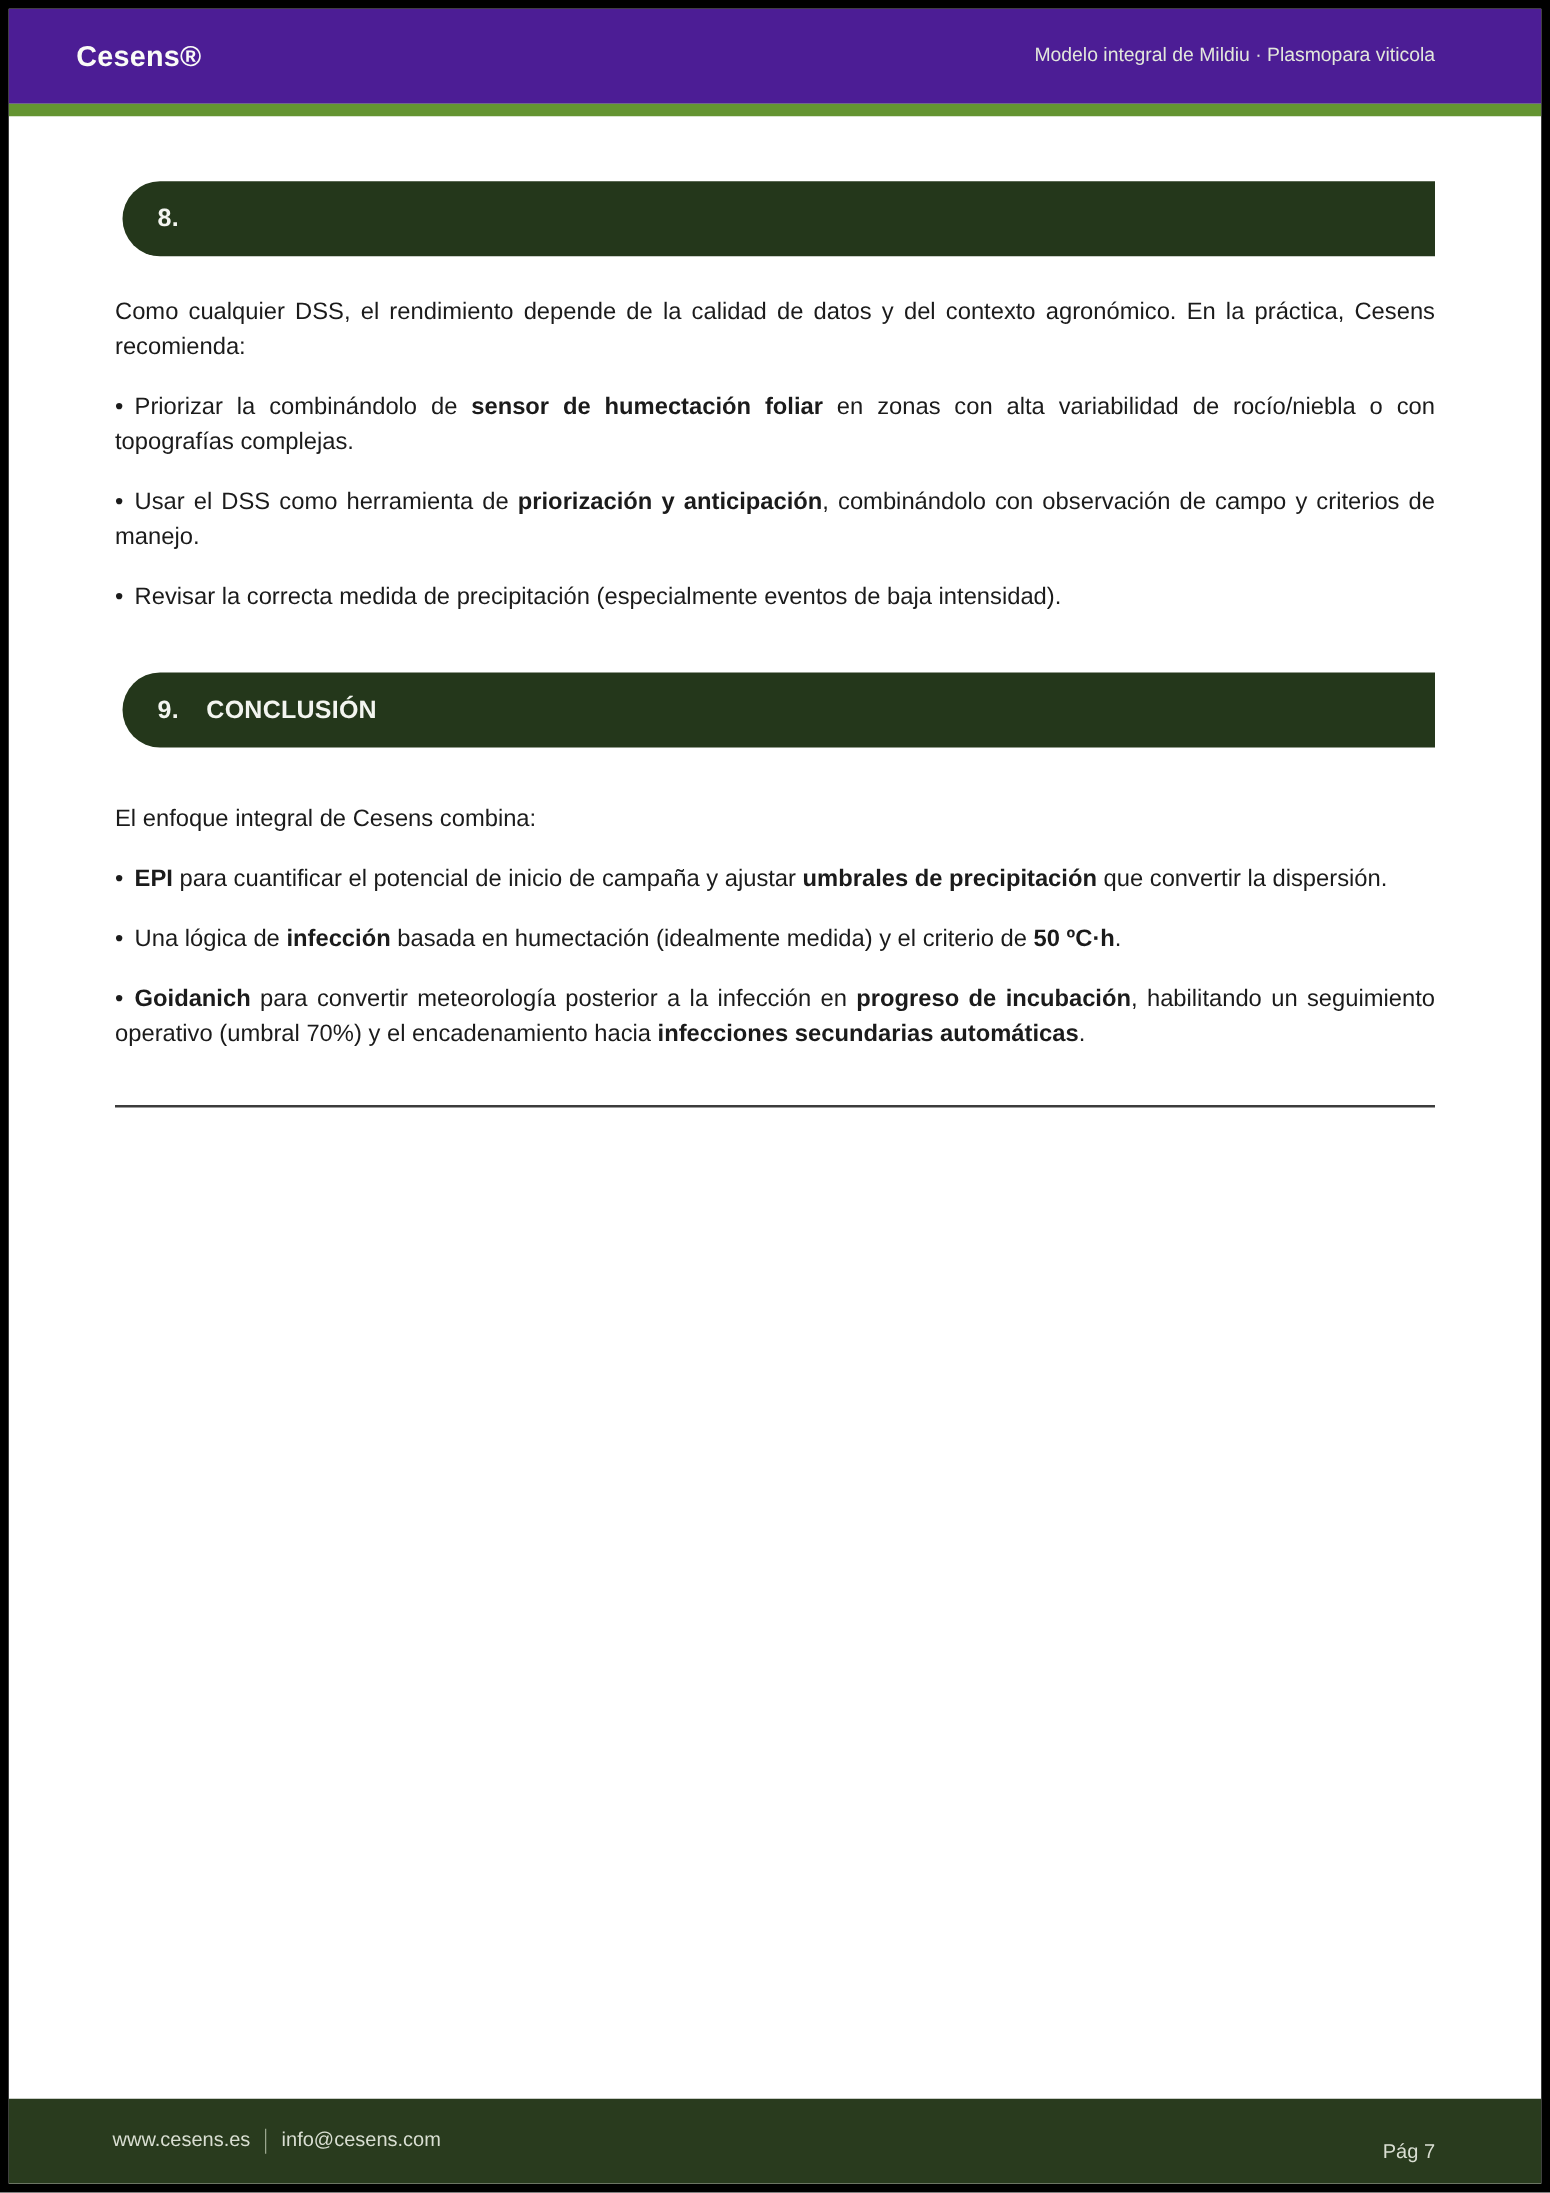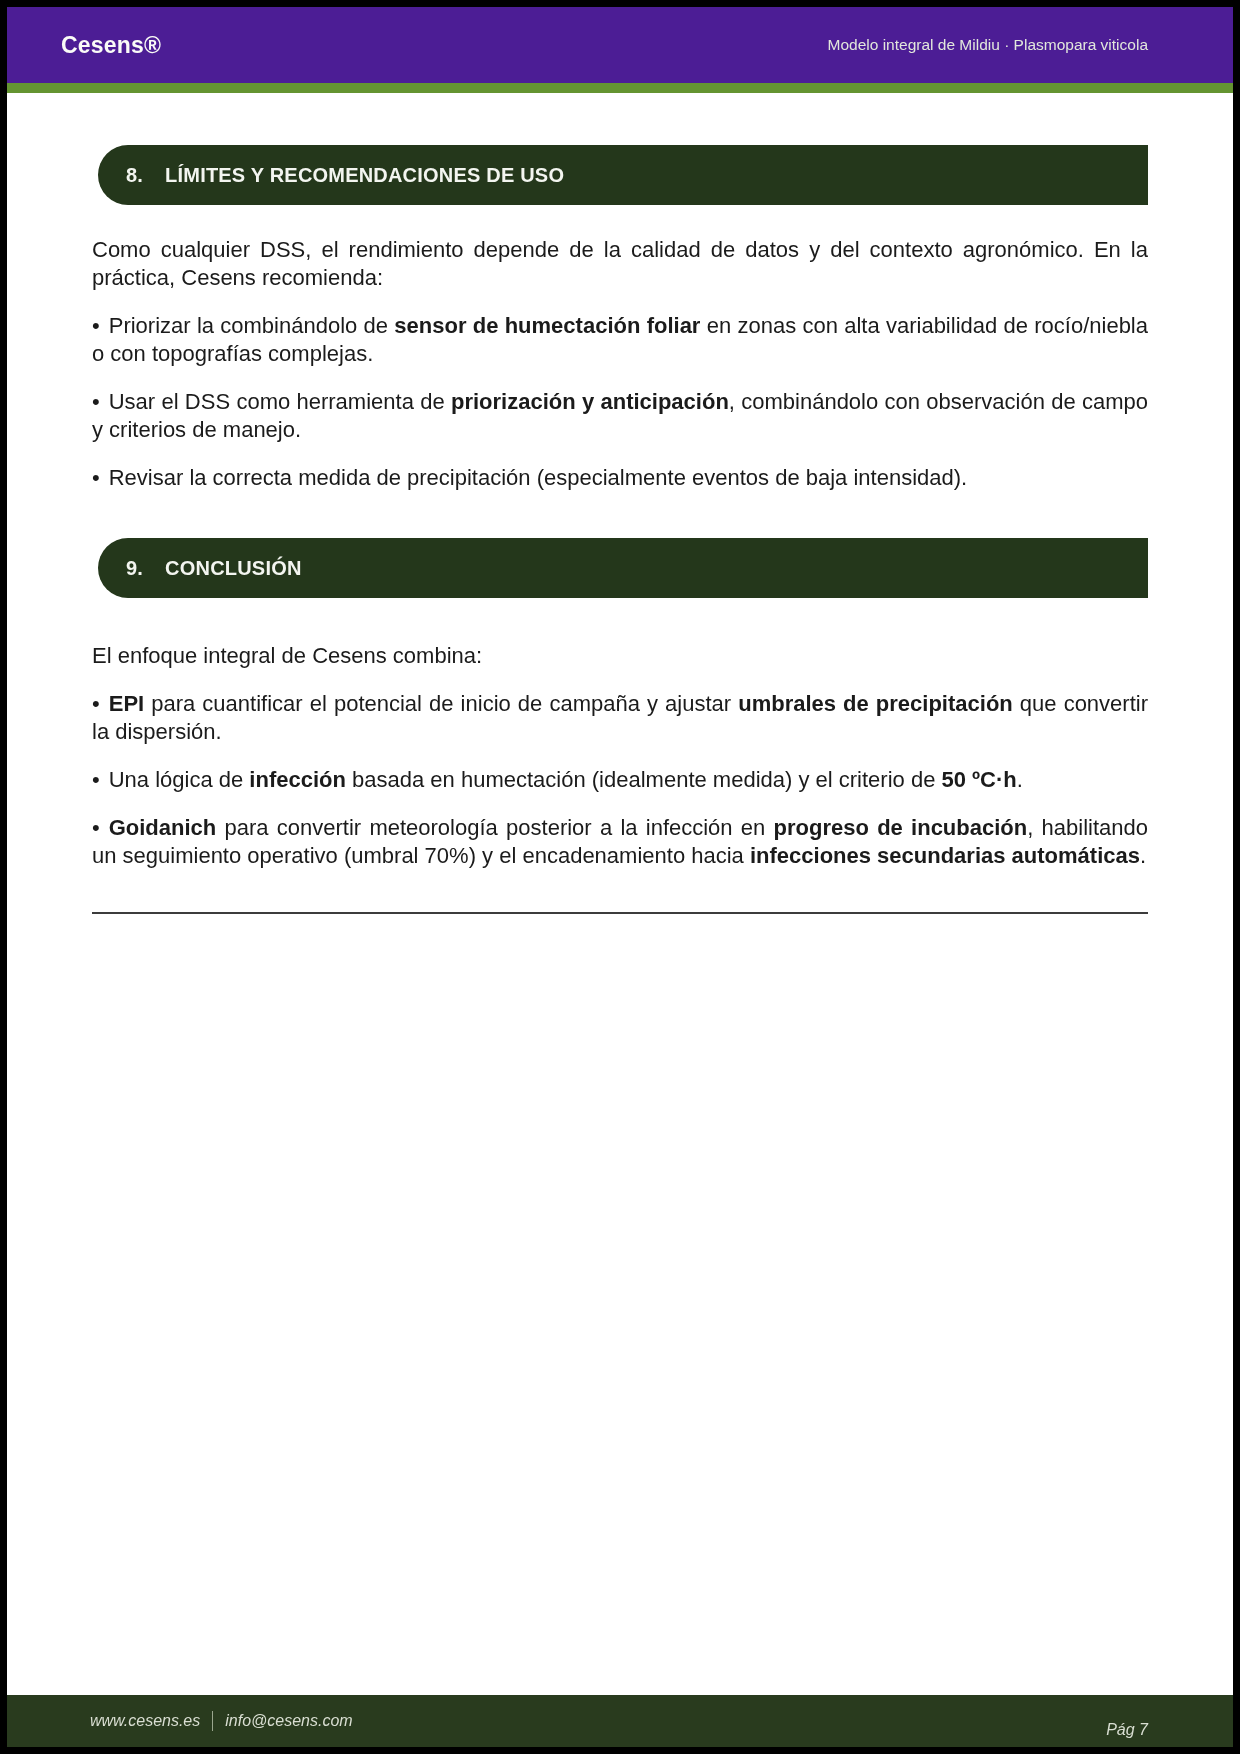--- a/index.html
+++ b/index.html
@@ -56,21 +56,21 @@
     align-items: center;
     padding-left: 28px;
     color: #f3f5f0;
     font-size: 20px;
     font-weight: 700;
     letter-spacing: 0.2px;
   }
   .section-bar .sec-num { margin-right: 22px; }
 
   .para {
-    font-size: 22px;
+    font-size: 19px;
     line-height: 28px;
     text-align: justify;
     margin-top: 20px;
   }
   .para.first-after-bar { margin-top: 31px; }
   .para.first-after-bar9 { margin-top: 44px; }
   .para b { font-weight: 700; }
   .bullet { margin-right: 9px; }
   .section-bar.s9 { margin-top: 46px; }
 
@@ -94,28 +94,27 @@
     margin-top: 16px;
     text-align: center;
     font-size: 19px;
     color: #2d2d2d;
   }
 
   
   .bottombar {
     position: absolute;
     left: 0; right: 0; bottom: 0;
-    height: 52px;
+    height: 68px;
     background: #293b1e;
     display: flex;
     align-items: center;
     justify-content: space-between;
     padding: 0 85px 0 83px;
     color: #dade d3;
-    font-style: italic;
   }
   .bottombar .left-group {
     display: flex;
     align-items: center;
     color: #d9ded2;
     font-size: 16px;
   }
   .vsep {
     width: 1px;
     height: 20px;
@@ -136,21 +135,20 @@
   <header class="topbar">
     <div class="brand">Cesens®</div>
     <div class="doc-title">Modelo integral de Mildiu · Plasmopara viticola</div>
   </header>
   <div class="accent-stripe"></div>
 
   <main class="content">
 
     <div class="section-bar">
       <span class="sec-num">8.</span>
-      <span class="sec-title">LÍMITES Y RECOMENDACIONES DE USO</span>
     </div>
 
     <p class="para first-after-bar"><span>Como cualquier DSS, el rendimiento depende de la calidad de datos y del contexto agronómico. En la práctica, Cesens recomienda:</span></p>
 
     <p class="para">
       <span class="bullet">•</span><span>Priorizar la combinándolo de </span><b>sensor de humectación foliar</b><span> en zonas con alta variabilidad de rocío/niebla o con topografías complejas.</span>
     </p>
 
     <p class="para">
       <span class="bullet">•</span><span>Usar el DSS como herramienta de </span><b>priorización y anticipación</b><span>, combinándolo con observación de campo y criterios de manejo.</span>

